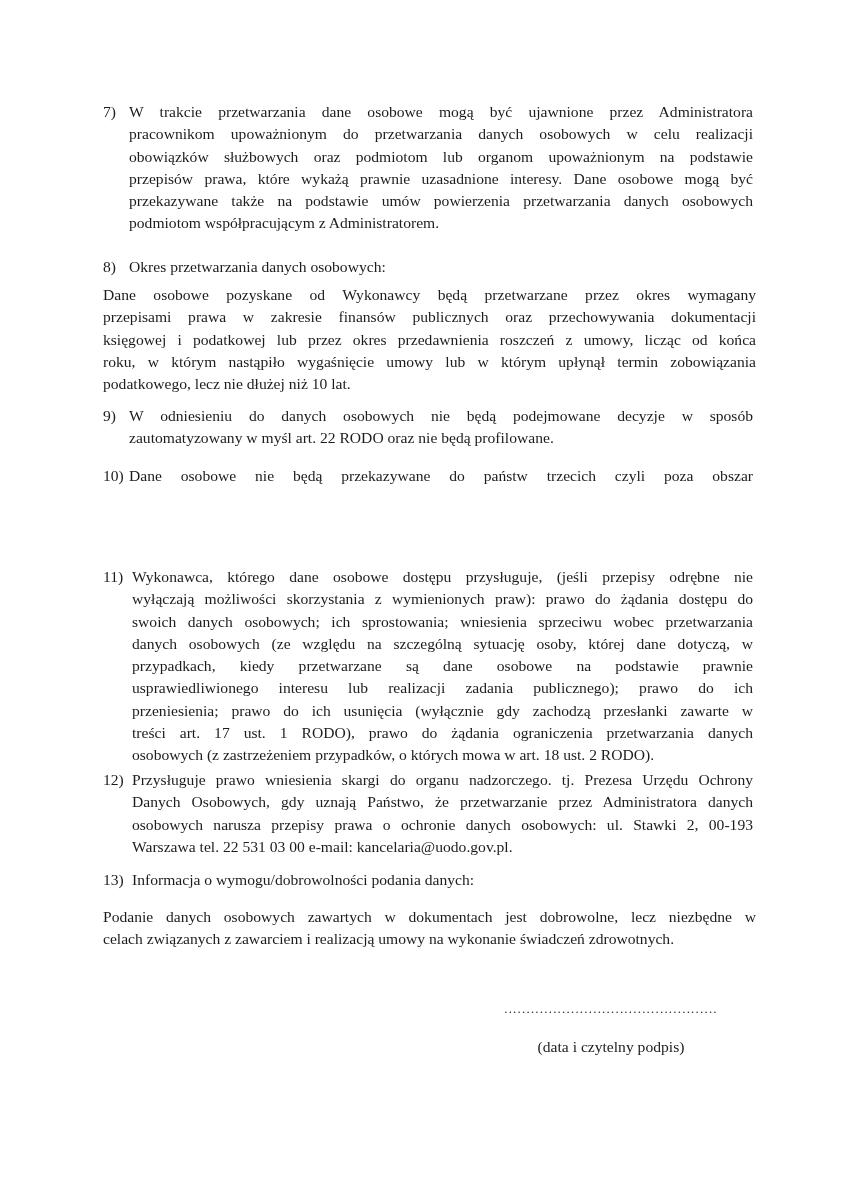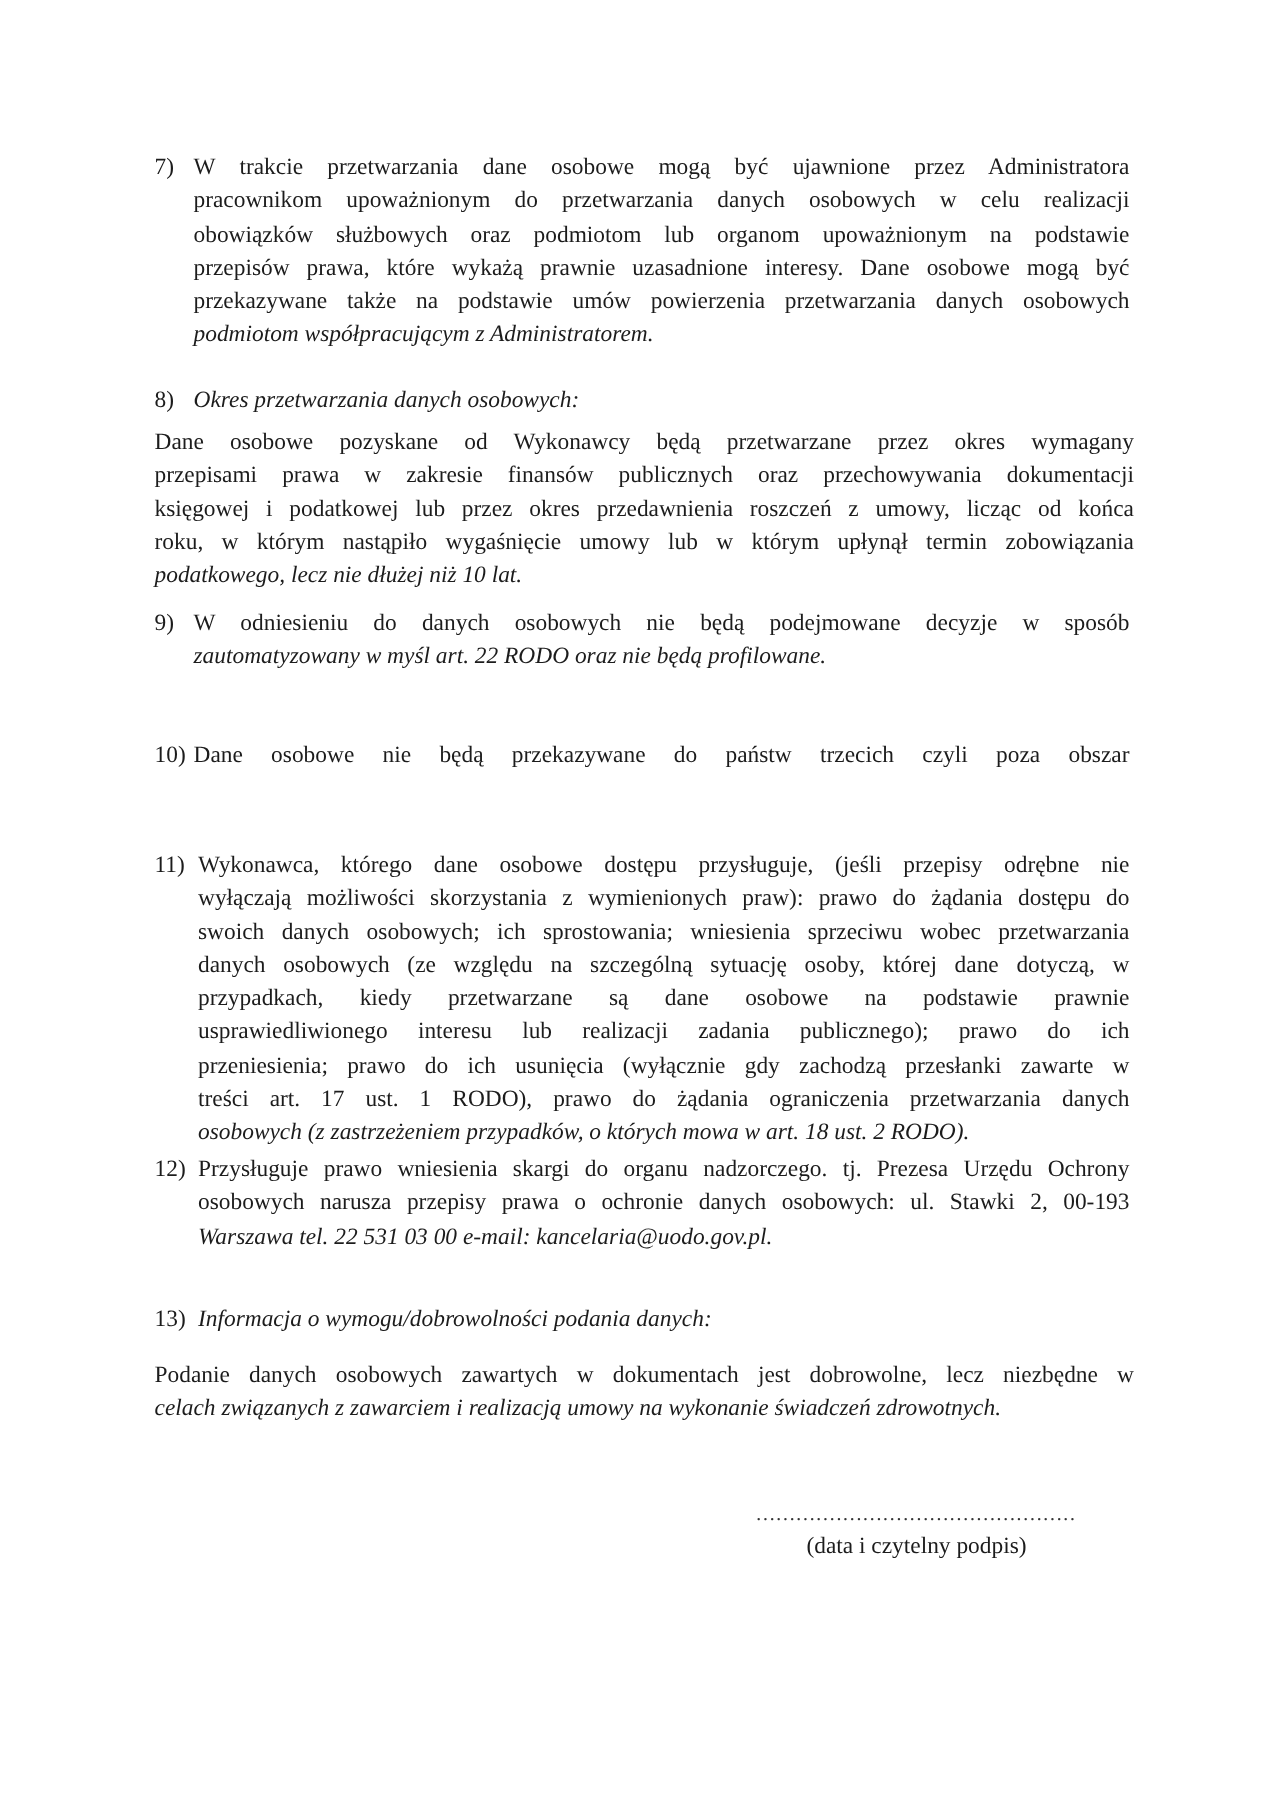--- a/index.html
+++ b/index.html
@@ -22,26 +22,26 @@
   .item .body { margin-left: 26px; display: block; }
   .para {
     position: absolute;
     left: 103px;
     width: 653px;
     line-height: 22.3px;
     text-align: justify;
     text-align-last: left;
   }
   .jl { display: block; text-align: justify; text-align-last: justify; }
-  .ll { display: block; text-align: right; font-style: italic; }
+  .ll { display: block; text-align: right; }
   .sig {
     position: absolute; left: 466px; top: 1000px; width: 290px; text-align: center;
   }
   .sig .dots { letter-spacing: 1.2px; font-size: 13px; color: #333; line-height: 18px; }
-  .sig .lbl { line-height: 22px; margin-top: 2px; }
+  .sig .lbl { line-height: 22px; margin-top: 18px; }
 </style>
 </head>
 <body>
 
 <div class="page">
 
   <div class="item" style="top:101px;">
     <span class="num">7)</span>
     <span class="body">
       <span class="jl">W trakcie przetwarzania dane osobowe mogą być ujawnione przez Administratora</span>
@@ -69,21 +69,21 @@
   </div>
 
   <div class="item" style="top:405px;">
     <span class="num">9)</span>
     <span class="body">
       <span class="jl">W odniesieniu do danych osobowych nie będą podejmowane decyzje w sposób</span>
       <span class="ll">zautomatyzowany w myśl art. 22 RODO oraz nie będą profilowane.</span>
     </span>
   </div>
 
-  <div class="item" style="top:493px;">
+  <div class="item" style="top:465px;">
     <span class="num">10)</span>
     <span class="body" style="">
       <span class="jl">Dane osobowe nie będą przekazywane do państw trzecich czyli poza obszar</span>
     </span>
   </div>
 
   <div class="item" style="top:566px;">
     <span class="num">11)</span>
     <span class="body" style="margin-left:29px;">
       <span class="jl">Wykonawca, którego dane osobowe dostępu przysługuje, (jeśli przepisy odrębne nie</span>
@@ -95,20 +95,21 @@
       <span class="jl">przeniesienia; prawo do ich usunięcia (wyłącznie gdy zachodzą przesłanki zawarte w</span>
       <span class="jl">treści art. 17 ust. 1 RODO), prawo do żądania ograniczenia przetwarzania danych</span>
       <span class="ll">osobowych (z zastrzeżeniem przypadków, o których mowa w art. 18 ust. 2 RODO).</span>
     </span>
   </div>
 
   <div class="item" style="top:769px;">
     <span class="num">12)</span>
     <span class="body" style="margin-left:29px;">
       <span class="jl">Przysługuje prawo wniesienia skargi do organu nadzorczego. tj. Prezesa Urzędu Ochrony</span>
+      <span class="jl">Danych Osobowych, gdy uznają Państwo, że przetwarzanie przez Administratora danych</span>
       <span class="jl">osobowych narusza przepisy prawa o ochronie danych osobowych: ul. Stawki 2, 00-193</span>
       <span class="ll">Warszawa tel. 22 531 03 00 e-mail: kancelaria@uodo.gov.pl.</span>
     </span>
   </div>
 
   <div class="item" style="top:869px;">
     <span class="num">13)</span>
     <span class="body" style="margin-left:29px;">
       <span class="ll">Informacja o wymogu/dobrowolności podania danych:</span>
     </span>

